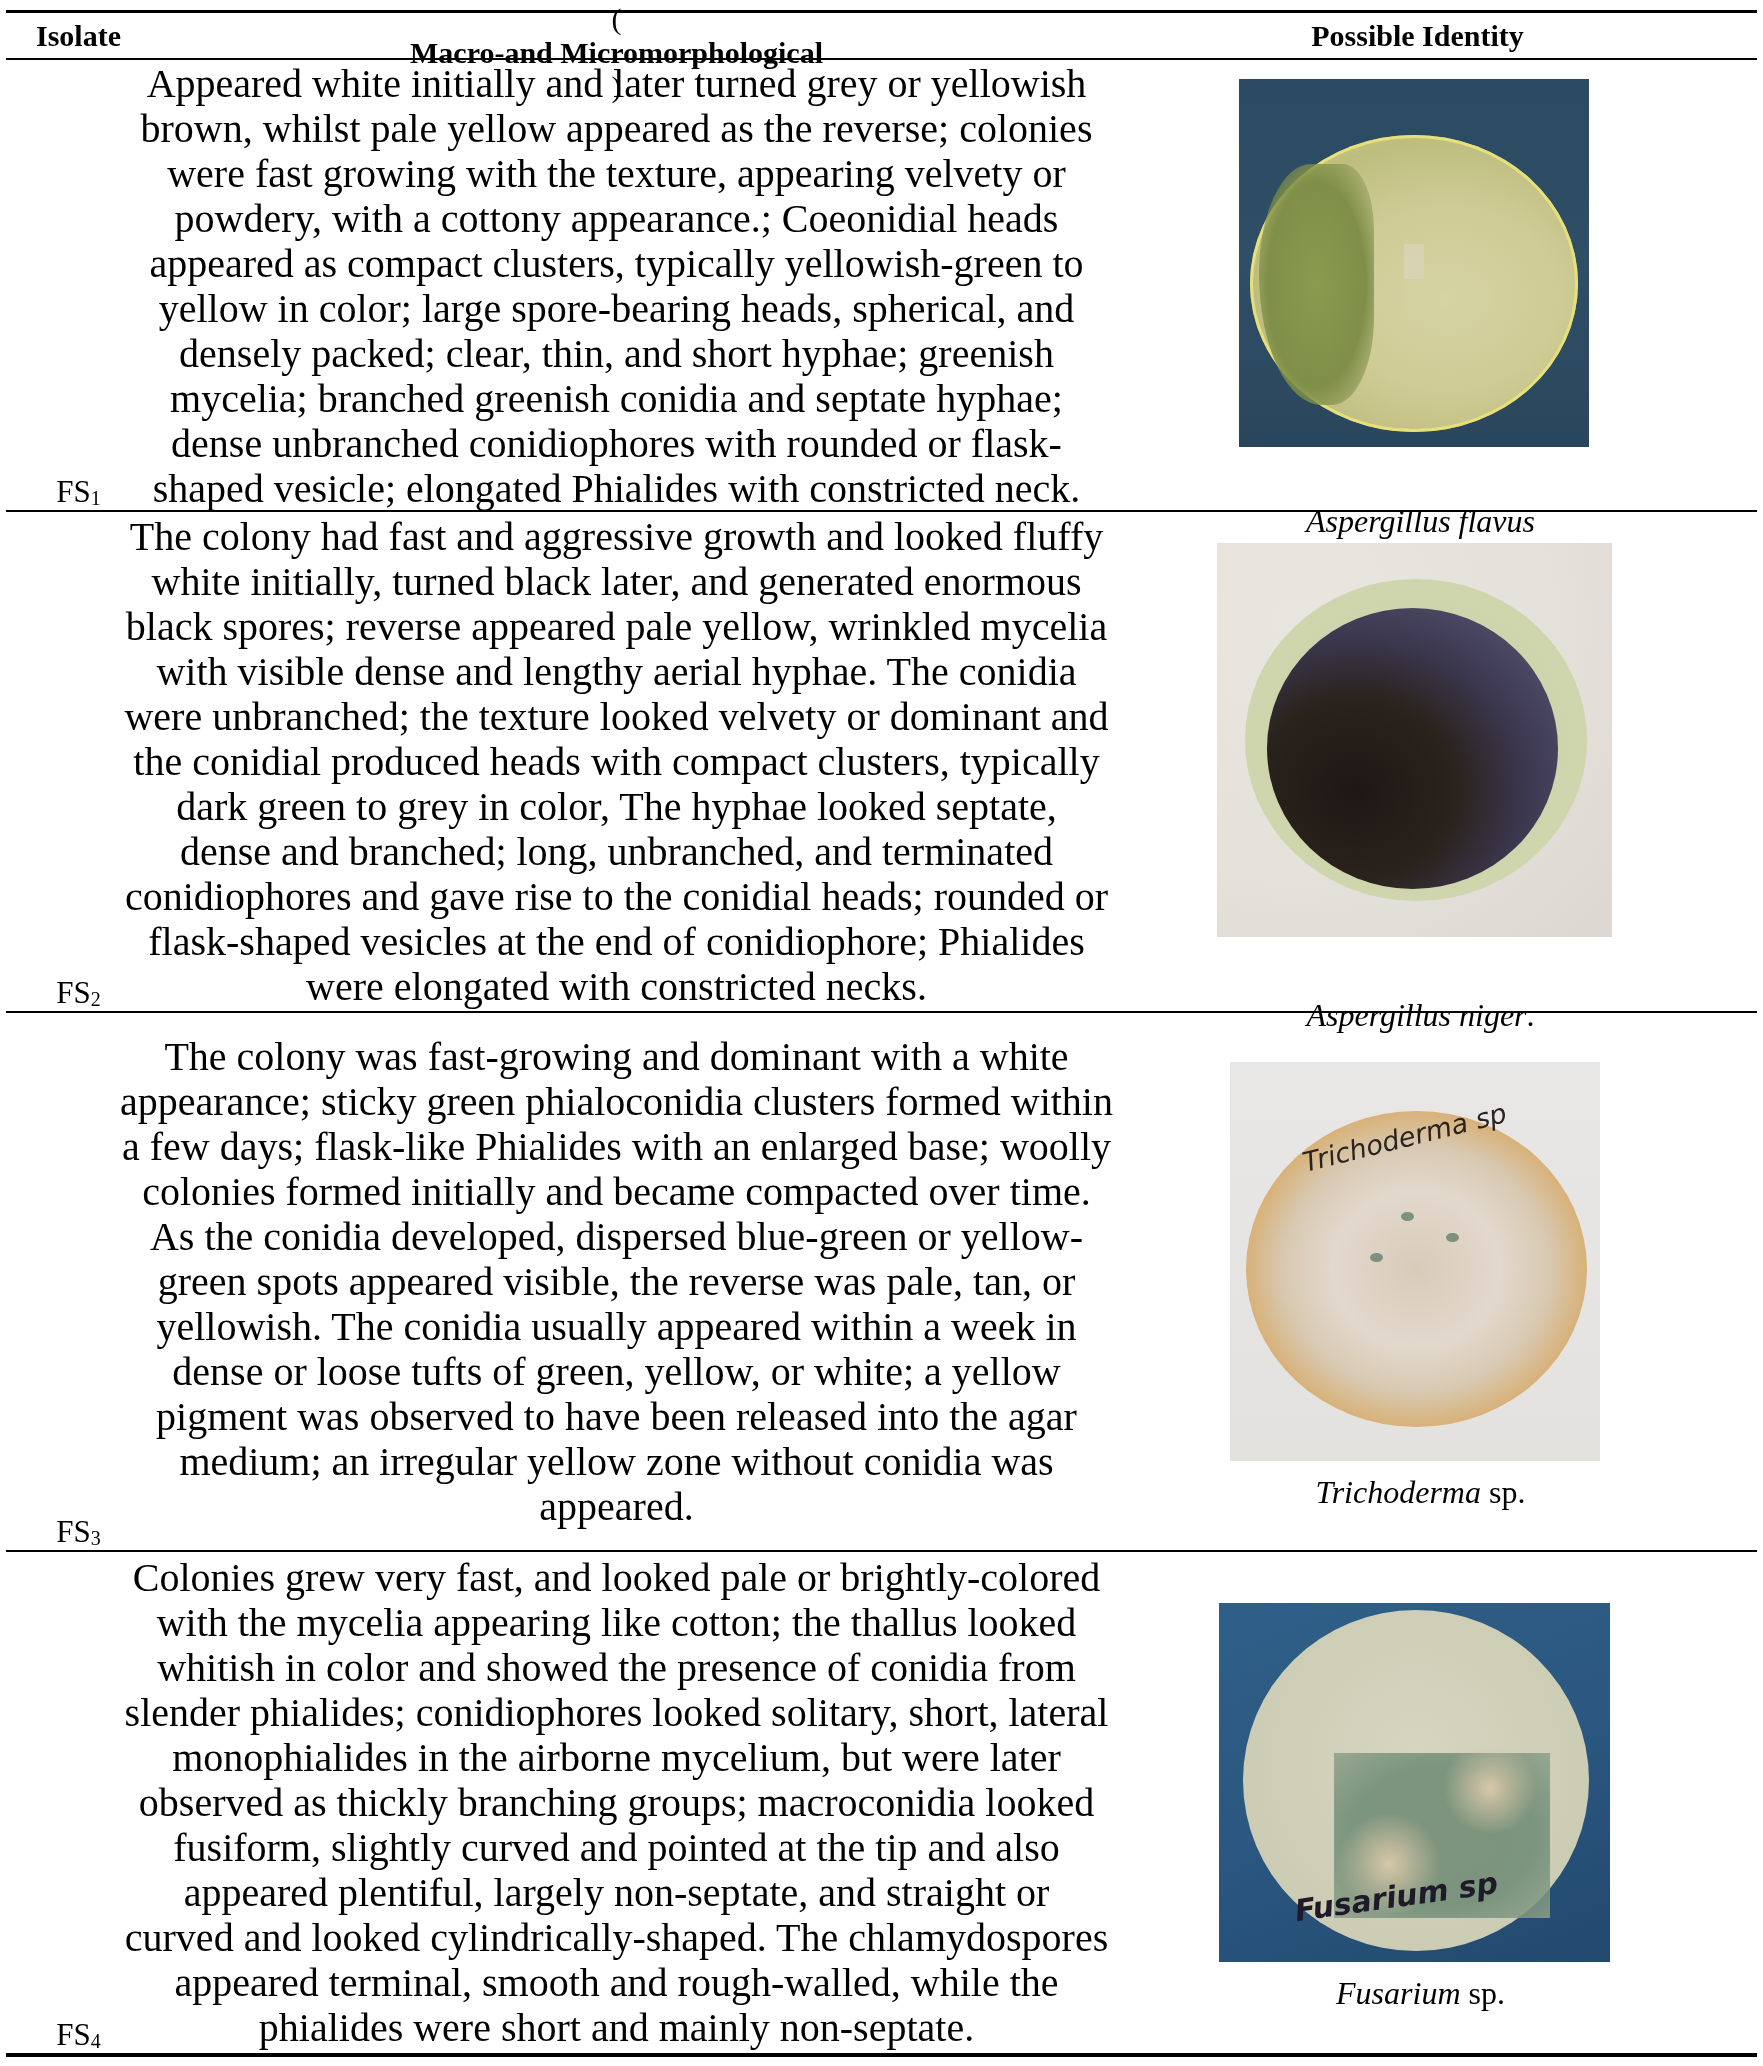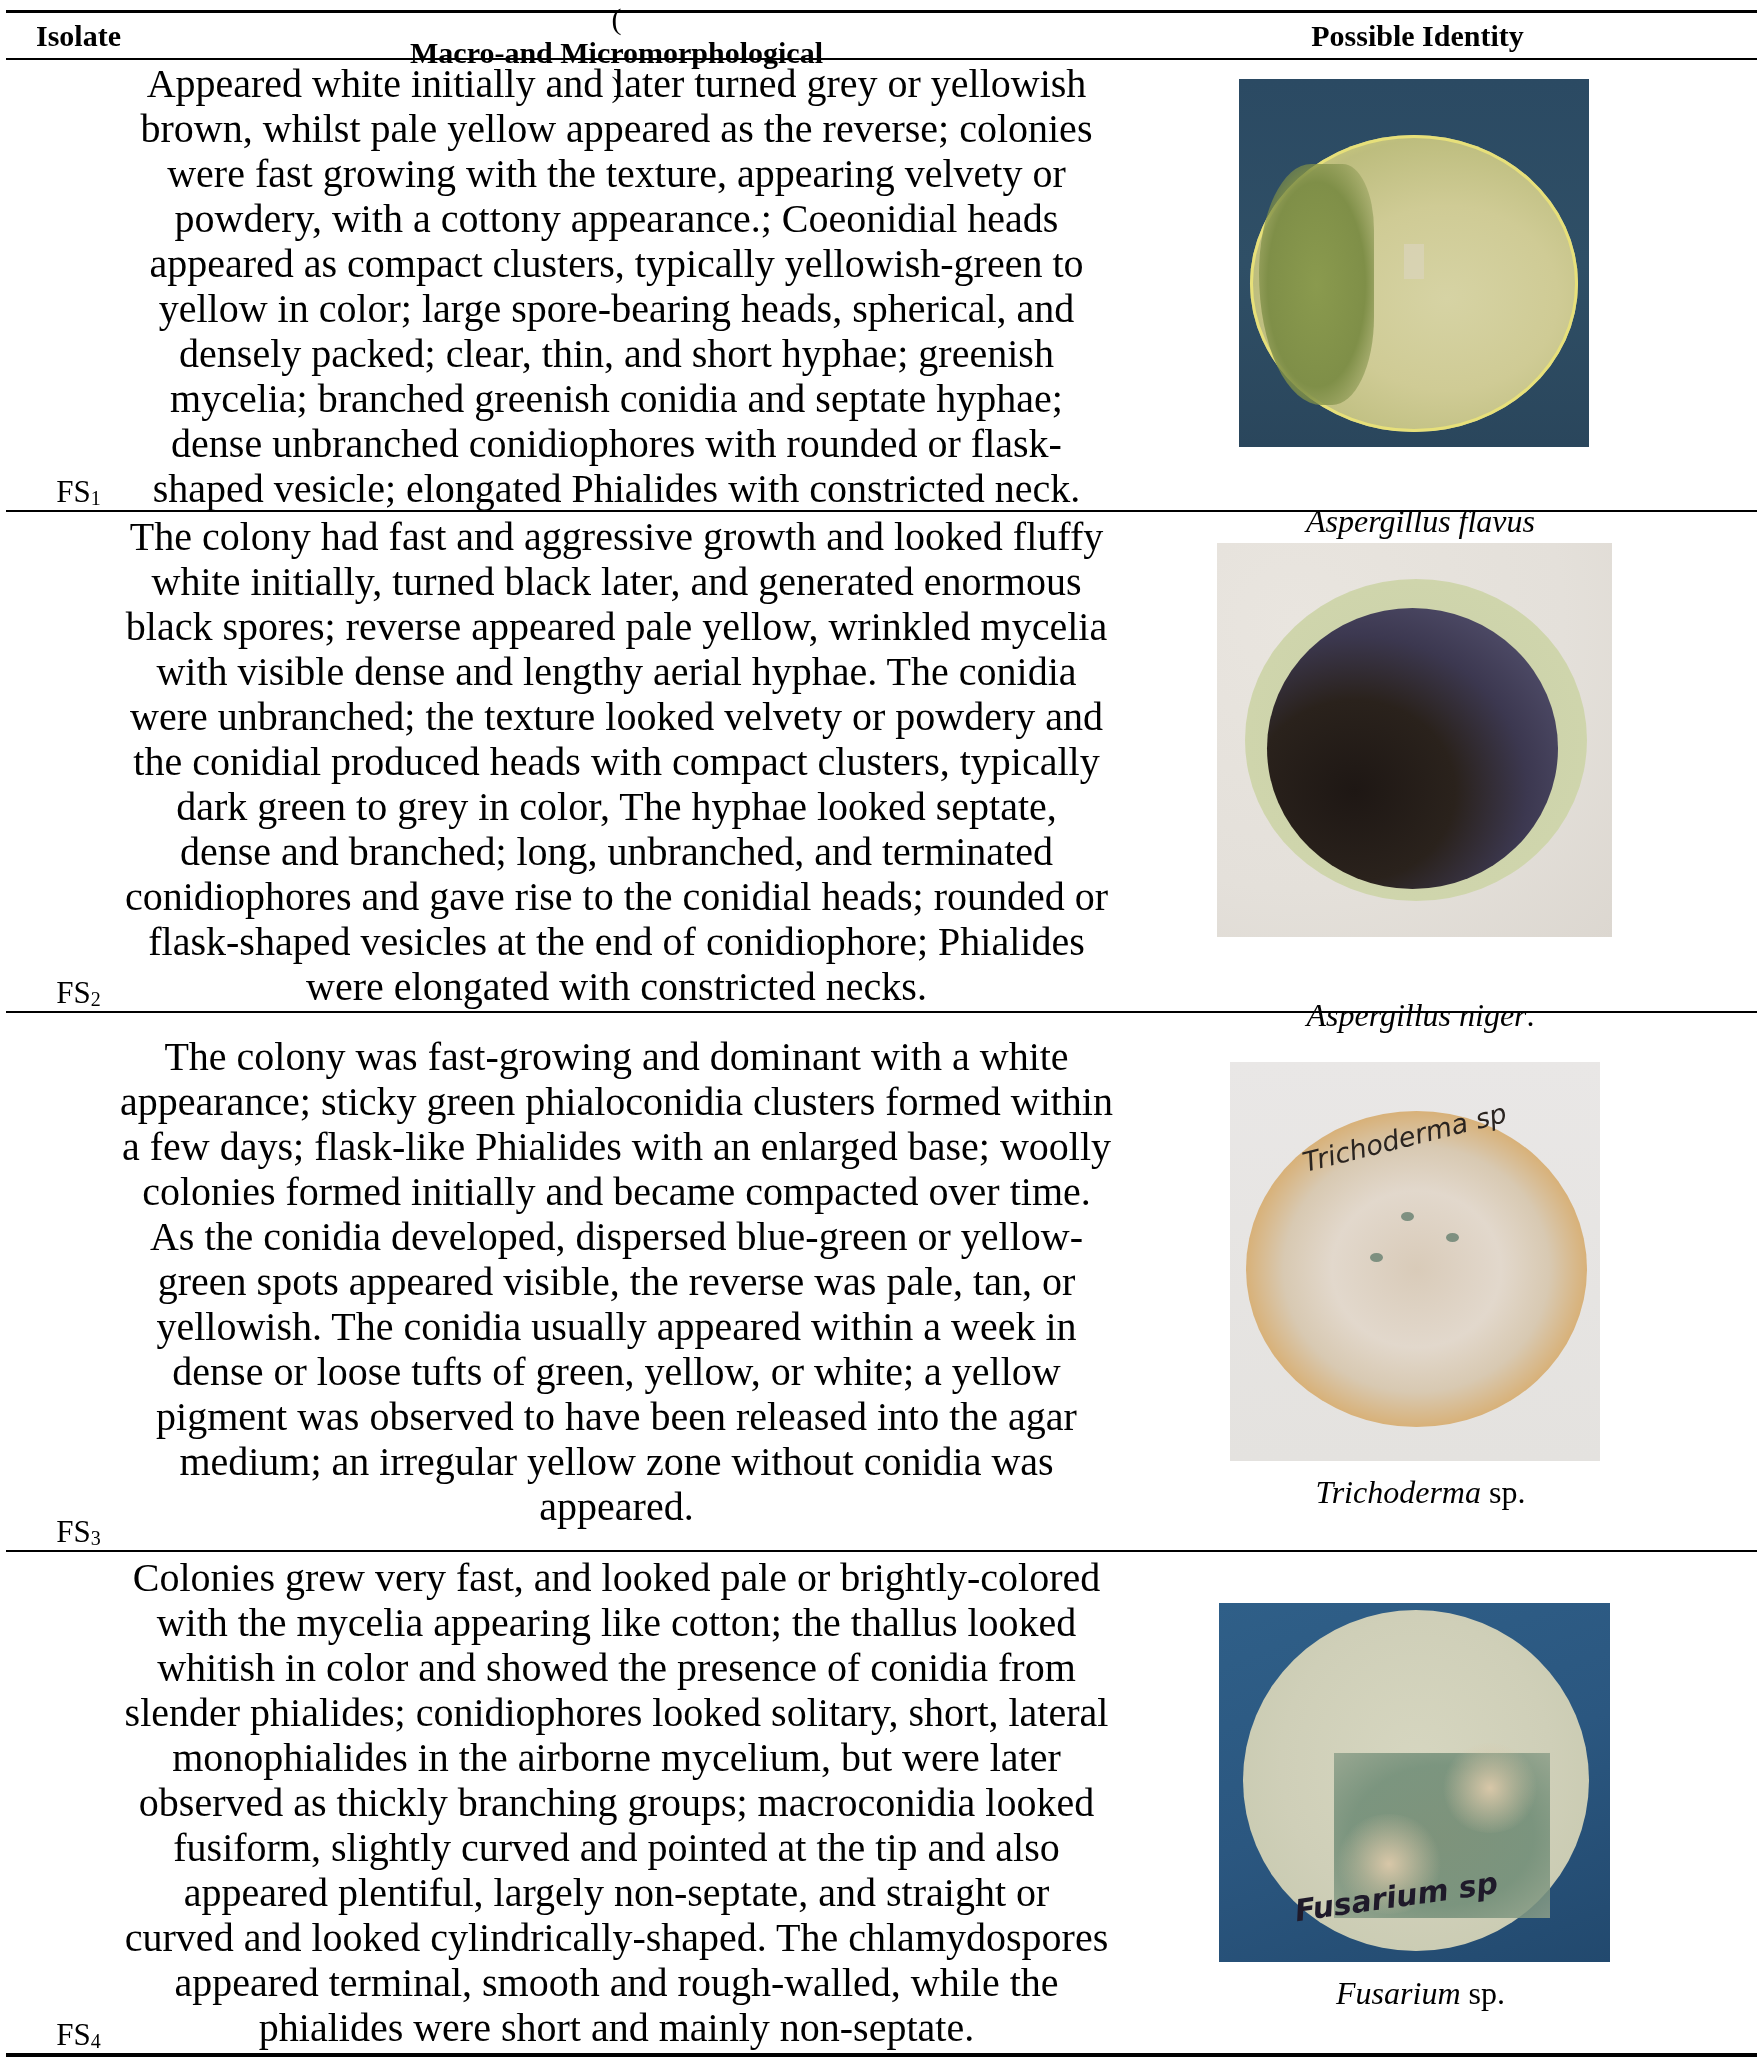--- a/index.html
+++ b/index.html
@@ -112,21 +112,21 @@
 <div class="row" style="top:512px; height:499px;">
   <div class="isolate">
     <span>FS</span>
       <sub>2</sub>
   </div>
   <div class="chars">
     <div class="line">The colony had fast and aggressive growth and looked fluffy</div>
     <div class="line">white initially, turned black later, and generated enormous</div>
     <div class="line">black spores; reverse appeared pale yellow, wrinkled mycelia</div>
     <div class="line">with visible dense and lengthy aerial hyphae. The conidia</div>
-    <div class="line">were unbranched; the texture looked velvety or powdery and</div>
+    <div class="line">were unbranched; the texture looked velvety or dominant and</div>
     <div class="line">the conidial produced heads with compact clusters, typically</div>
     <div class="line">dark green to grey in color, The hyphae looked septate,</div>
     <div class="line">dense and branched; long, unbranched, and terminated</div>
     <div class="line">conidiophores and gave rise to the conidial heads; rounded or</div>
     <div class="line">flask-shaped vesicles at the end of conidiophore; Phialides</div>
     <div class="line">were elongated with constricted necks.</div>
   </div>
   <div class="ident">
     <div class="plate p2" style="left:133px; top:31px; width:395px; height:394px;">
       <div class="dish"></div>

